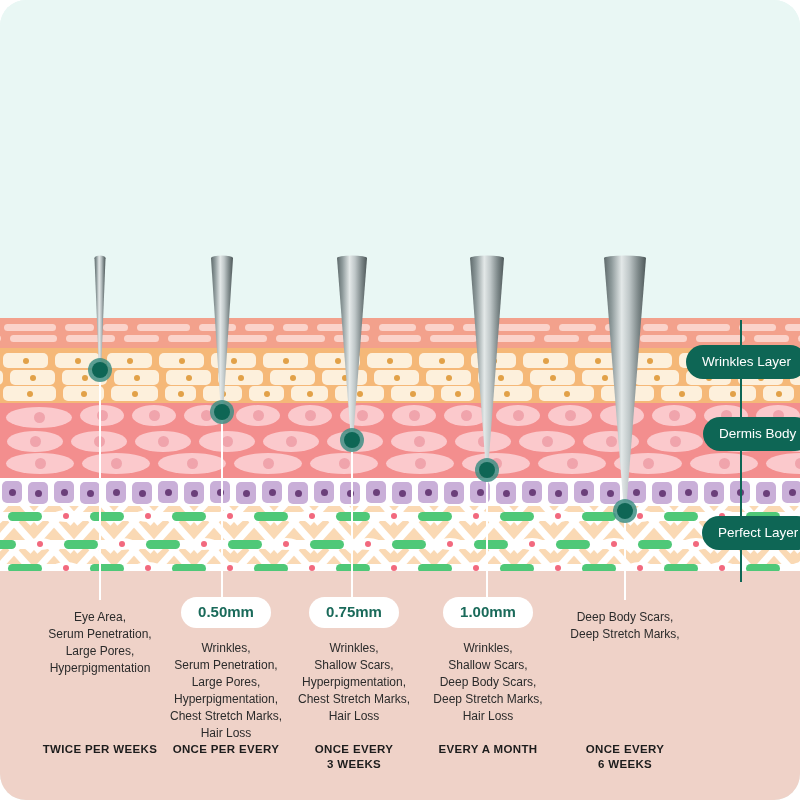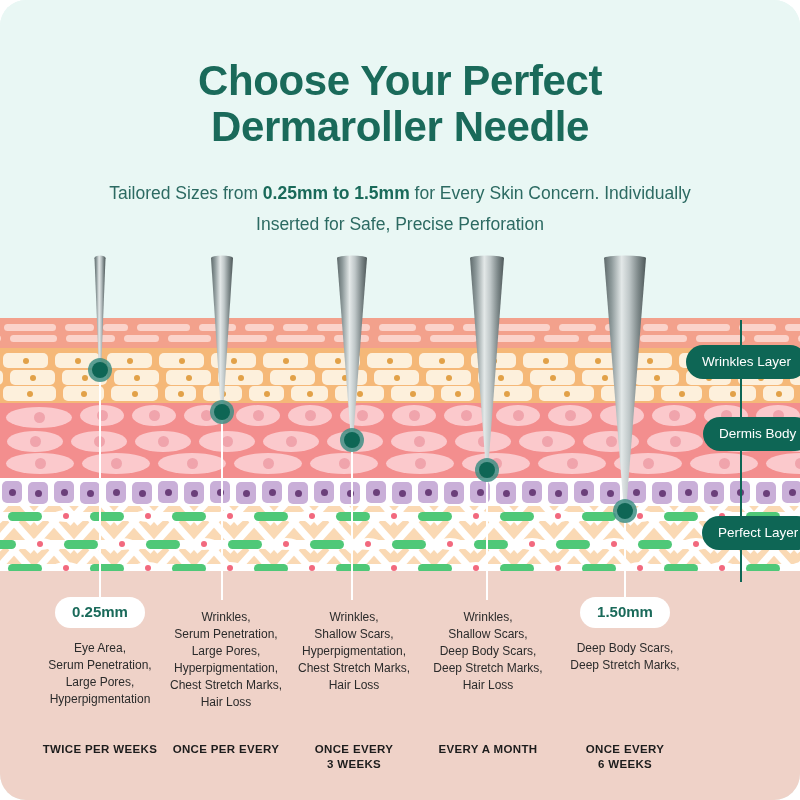--- a/index.html
+++ b/index.html
@@ -100,25 +100,20 @@
     letter-spacing:0.35px; line-height:15px;
     white-space:pre-line;
   }
 </style>
 </head>
 <body>
 
 <div id="card">
 
   <div class="header">
-    <div class="title">
-      <span>Choose Your Perfect</span>
-      <span class="l2">Dermaroller Needle</span>
-    </div>
-    <div class="subtitle"><span>Tailored Sizes from </span><b>0.25mm to 1.5mm</b><span> for Every Skin Concern. Individually Inserted for Safe, Precise Perforation</span></div>
   </div>
 
   <div class="skin">
     <div class="epi-top" id="epiTop">
         <div class="brick" style="left: 4px; top: 6px; width: 52px;"></div>
         <div class="brick" style="left: 65px; top: 6px; width: 29px;"></div>
         <div class="brick" style="left: 103px; top: 6px; width: 25px;"></div>
         <div class="brick" style="left: 137px; top: 6px; width: 53px;"></div>
         <div class="brick" style="left: 199px; top: 6px; width: 37px;"></div>
         <div class="brick" style="left: 245px; top: 6px; width: 29px;"></div>
@@ -802,58 +797,59 @@
     </svg>
   </div>
 
   <div class="tagline" style="top:320px;height:262px;"></div>
 
   <div class="tag" style="left:686px; top:345px;"><span>Wrinkles Layer</span></div>
   <div class="tag" style="left:703px; top:417px;"><span>Dermis Body</span></div>
   <div class="tag" style="left:702px; top:516px;"><span>Perfect Layer</span></div>
 
   <div class="col" style="left:24px; top:597px; width:152px;">
-    <span class="badge">0.25mm</span>
     <div class="desc">Eye Area,
 Serum Penetration,
 Large Pores,
 Hyperpigmentation</div>
     <div class="freq">TWICE PER WEEKS</div>
   </div>
 
   <div class="col" style="left:150px; top:597px; width:152px;">
+    <span class="badge">0.50mm</span>
     <div class="desc">Wrinkles,
 Serum Penetration,
 Large Pores,
 Hyperpigmentation,
 Chest Stretch Marks,
 Hair Loss</div>
     <div class="freq">ONCE PER EVERY</div>
   </div>
 
   <div class="col" style="left:278px; top:597px; width:152px;">
+    <span class="badge">0.75mm</span>
     <div class="desc">Wrinkles,
 Shallow Scars,
 Hyperpigmentation,
 Chest Stretch Marks,
 Hair Loss</div>
     <div class="freq">ONCE EVERY
 3 WEEKS</div>
   </div>
 
   <div class="col" style="left:412px; top:597px; width:152px;">
+    <span class="badge">1.00mm</span>
     <div class="desc">Wrinkles,
 Shallow Scars,
 Deep Body Scars,
 Deep Stretch Marks,
 Hair Loss</div>
     <div class="freq">EVERY A MONTH</div>
   </div>
 
   <div class="col" style="left:549px; top:597px; width:152px;">
-    <span class="badge">1.50mm</span>
     <div class="desc">Deep Body Scars,
 Deep Stretch Marks,</div>
     <div class="freq">ONCE EVERY
 6 WEEKS</div>
   </div>
 
 </div>
 
 </body></html>

